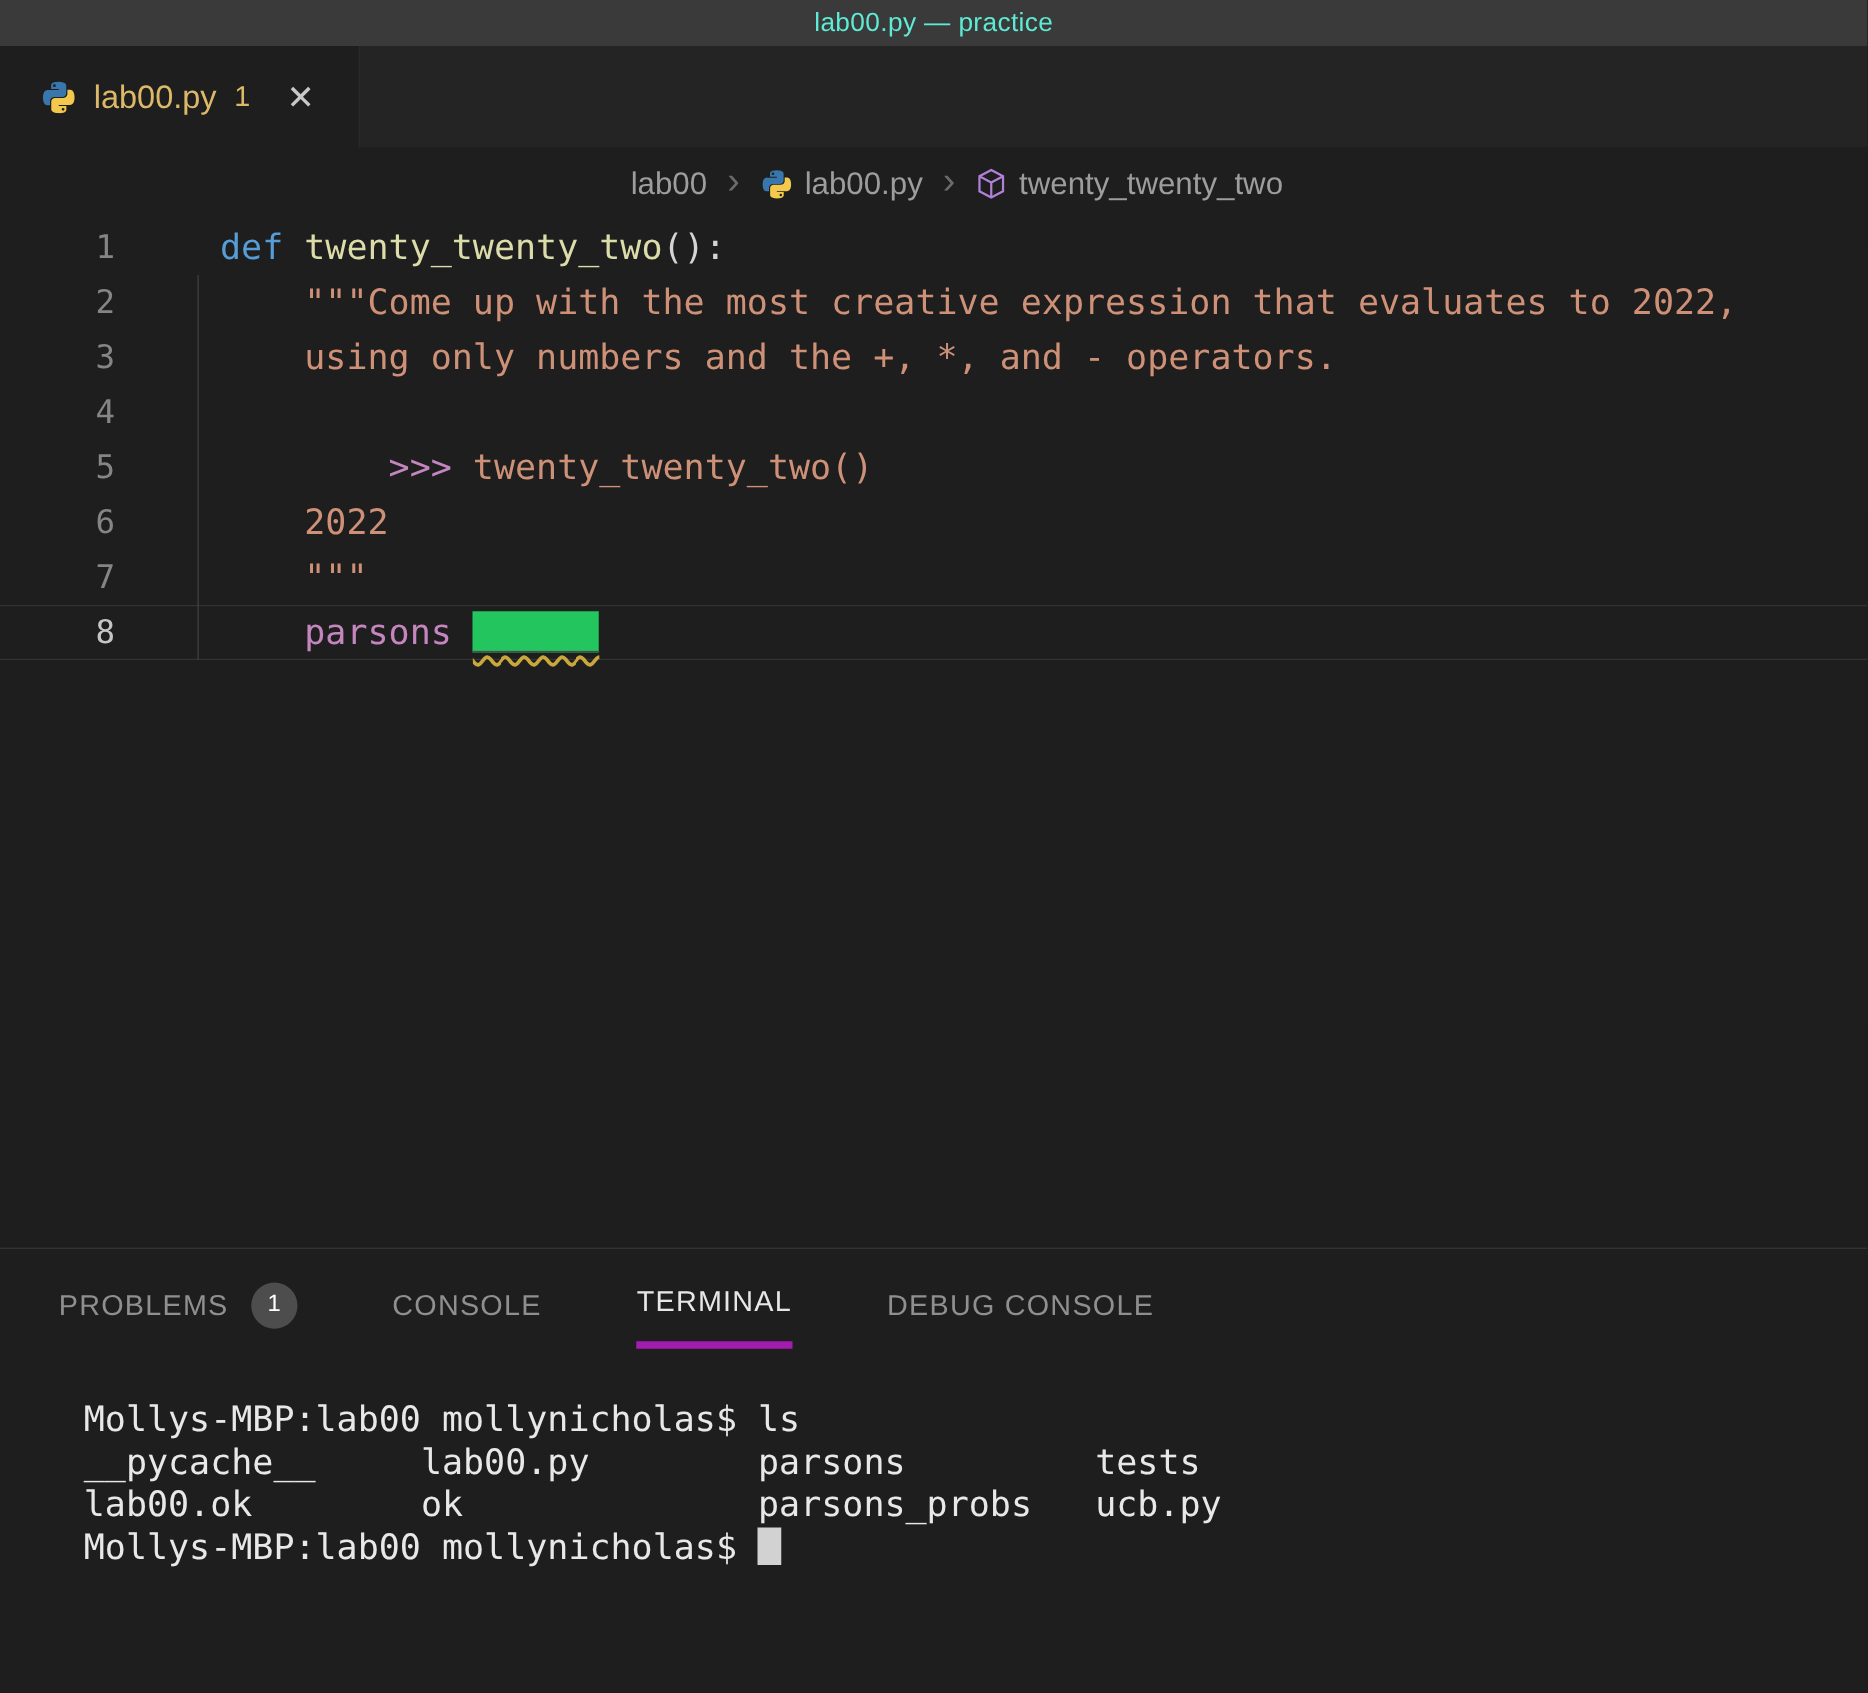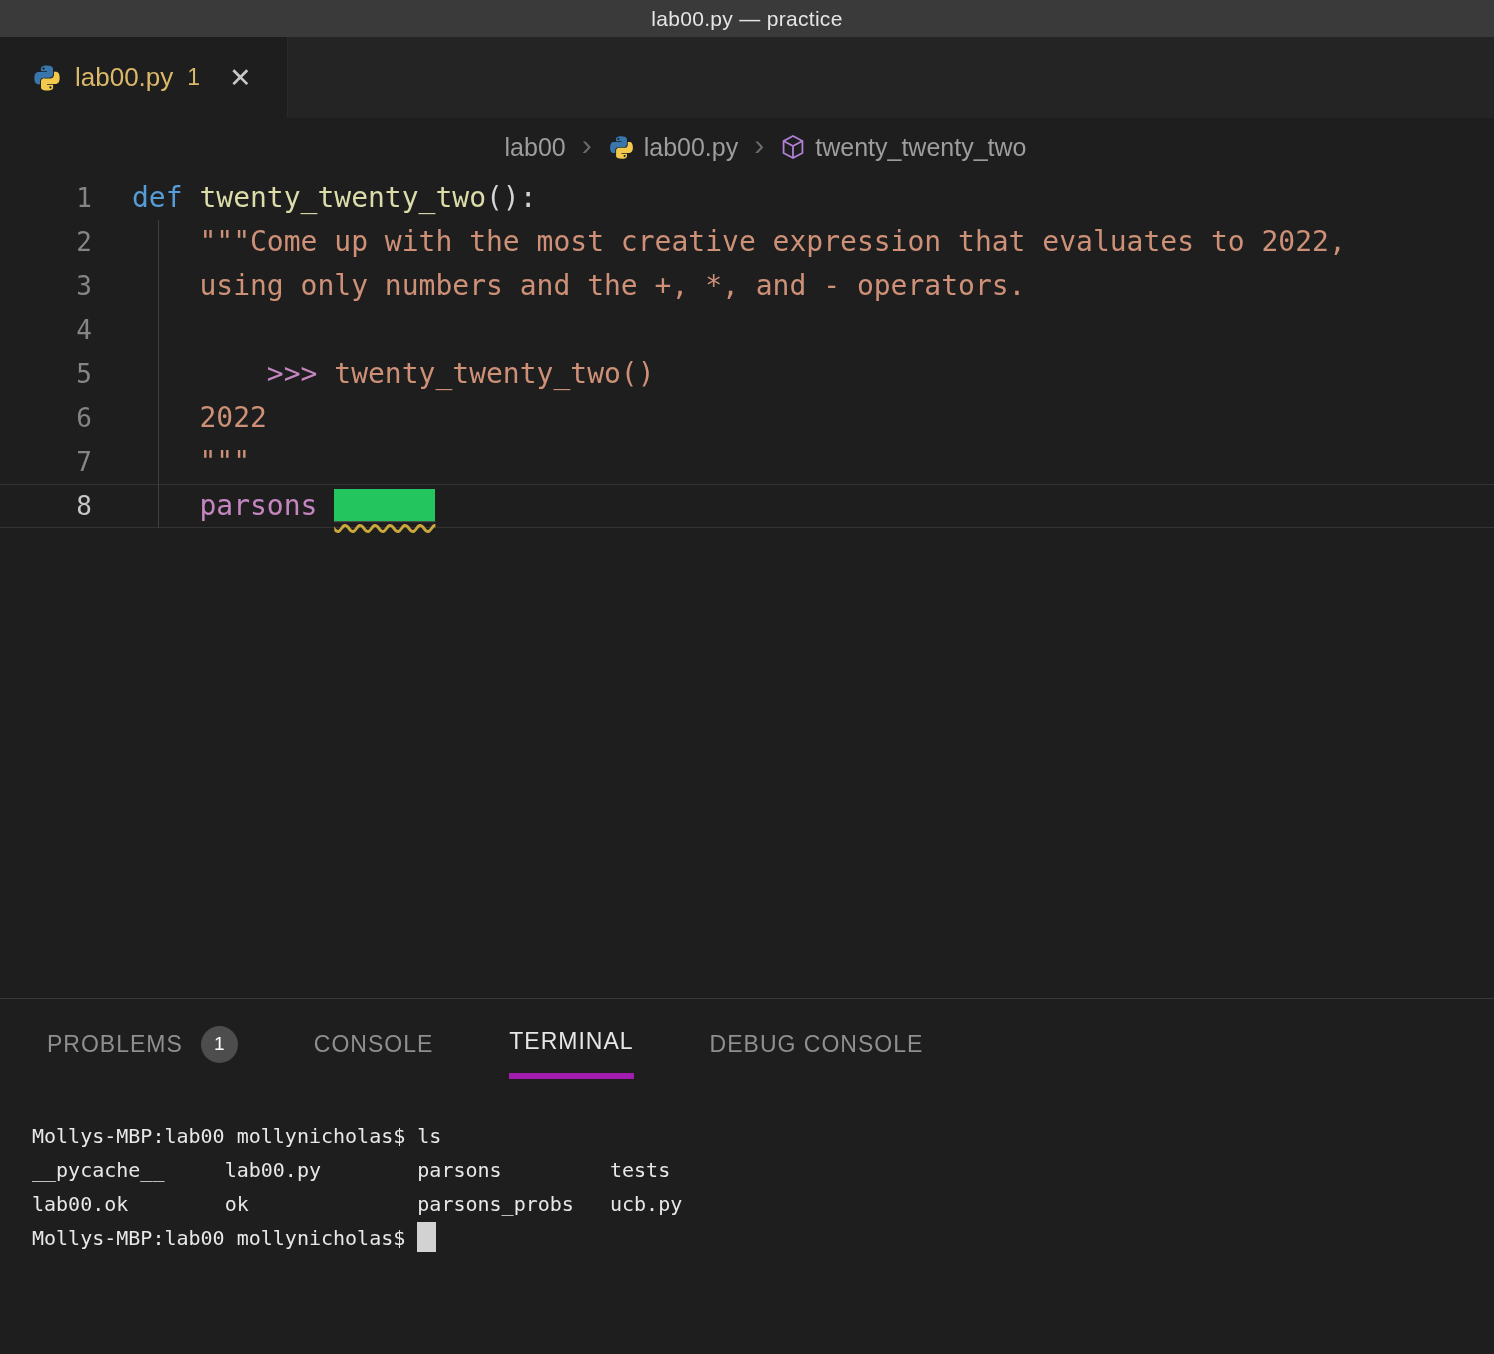--- a/index.html
+++ b/index.html
@@ -4,21 +4,21 @@
 <style>
   * { margin:0; padding:0; box-sizing:border-box; }
   html,body { background:#1e1e1e; }
   body {
     position:relative; width:1494px; height:1354px; overflow:hidden;
     font-family:"Liberation Sans", sans-serif; color:#d4d4d4;
   }
 
   
   .titlebar {
-    height:37px; background:#3a3a3a; color:#e5e5e5;
+    height:37px; background:#3a3a3a; color:#5eead4;
     display:flex; align-items:center; justify-content:center;
     font-size:21px; letter-spacing:.3px;
   }
 
   
   .tabbar { height:81px; background:#242425; display:flex; }
   .tab {
     width:288px; background:#1e1e1e; display:flex; align-items:center;
     padding:0 20px 0 32px; gap:13px; border-right:1px solid #2a2a2a; cursor:default;
   }
@@ -37,21 +37,21 @@
   
   .editor { position:relative; height:822px; background:#1e1e1e; }
   .indent-guide { position:absolute; left:158px; top:44px; width:1px; height:308px; background:#404040; }
   .code-line {
     display:flex; height:44px; line-height:44px; white-space:pre;
     font-family:"DejaVu Sans Mono", monospace; font-size:28px;
   }
   .code-line.current { border-top:1px solid #333333; border-bottom:1px solid #333333; line-height:42px; }
   .gutter { flex:none; width:92px; text-align:right; color:#858585; font-size:26px; }
   .code-line.current .gutter { color:#c6c6c6; }
-  .code-content { margin-left:40px; white-space:pre; }
+  .code-content { margin-left:84px; white-space:pre; }
   .tok-keyword { color:#569cd6; }
   .tok-function { color:#dcdcaa; }
   .tok-punct { color:#d4d4d4; }
   .tok-string { color:#ce9178; }
   .tok-repl { color:#c586c0; }
   .tok-control { color:#c586c0; }
   .tok-placeholder {
     background:#22c55e; color:#4b4b4b;
     text-decoration:underline wavy #c9a73b;
     text-decoration-thickness:3px; text-underline-offset:9px;
@@ -66,22 +66,22 @@
     font-size:23px; letter-spacing:1px; color:#8f8f8f; cursor:default;
   }
   .ptab.active { color:#e7e7e7; border-bottom:6px solid #a21caf; }
   .ptab-badge {
     width:37px; height:37px; border-radius:50%; background:#4d4d4d; color:#ffffff;
     font-size:19px; letter-spacing:0; display:flex; align-items:center; justify-content:center;
   }
 
   
   .terminal {
-    padding:30px 0 0 32px; color:#e8e8e8;
-    font-family:"DejaVu Sans Mono", monospace; font-size:20px;
+    padding:30px 0 0 67px; color:#e8e8e8;
+    font-family:"DejaVu Sans Mono", monospace; font-size:28px;
   }
   .term-line { height:34px; line-height:34px; white-space:pre; }
   .term-cursor {
     display:inline-block; width:19px; height:30px; background:#d2d2d2;
     vertical-align:middle; margin-top:-5px;
   }
 </style>
 </head>
 <body>
 

